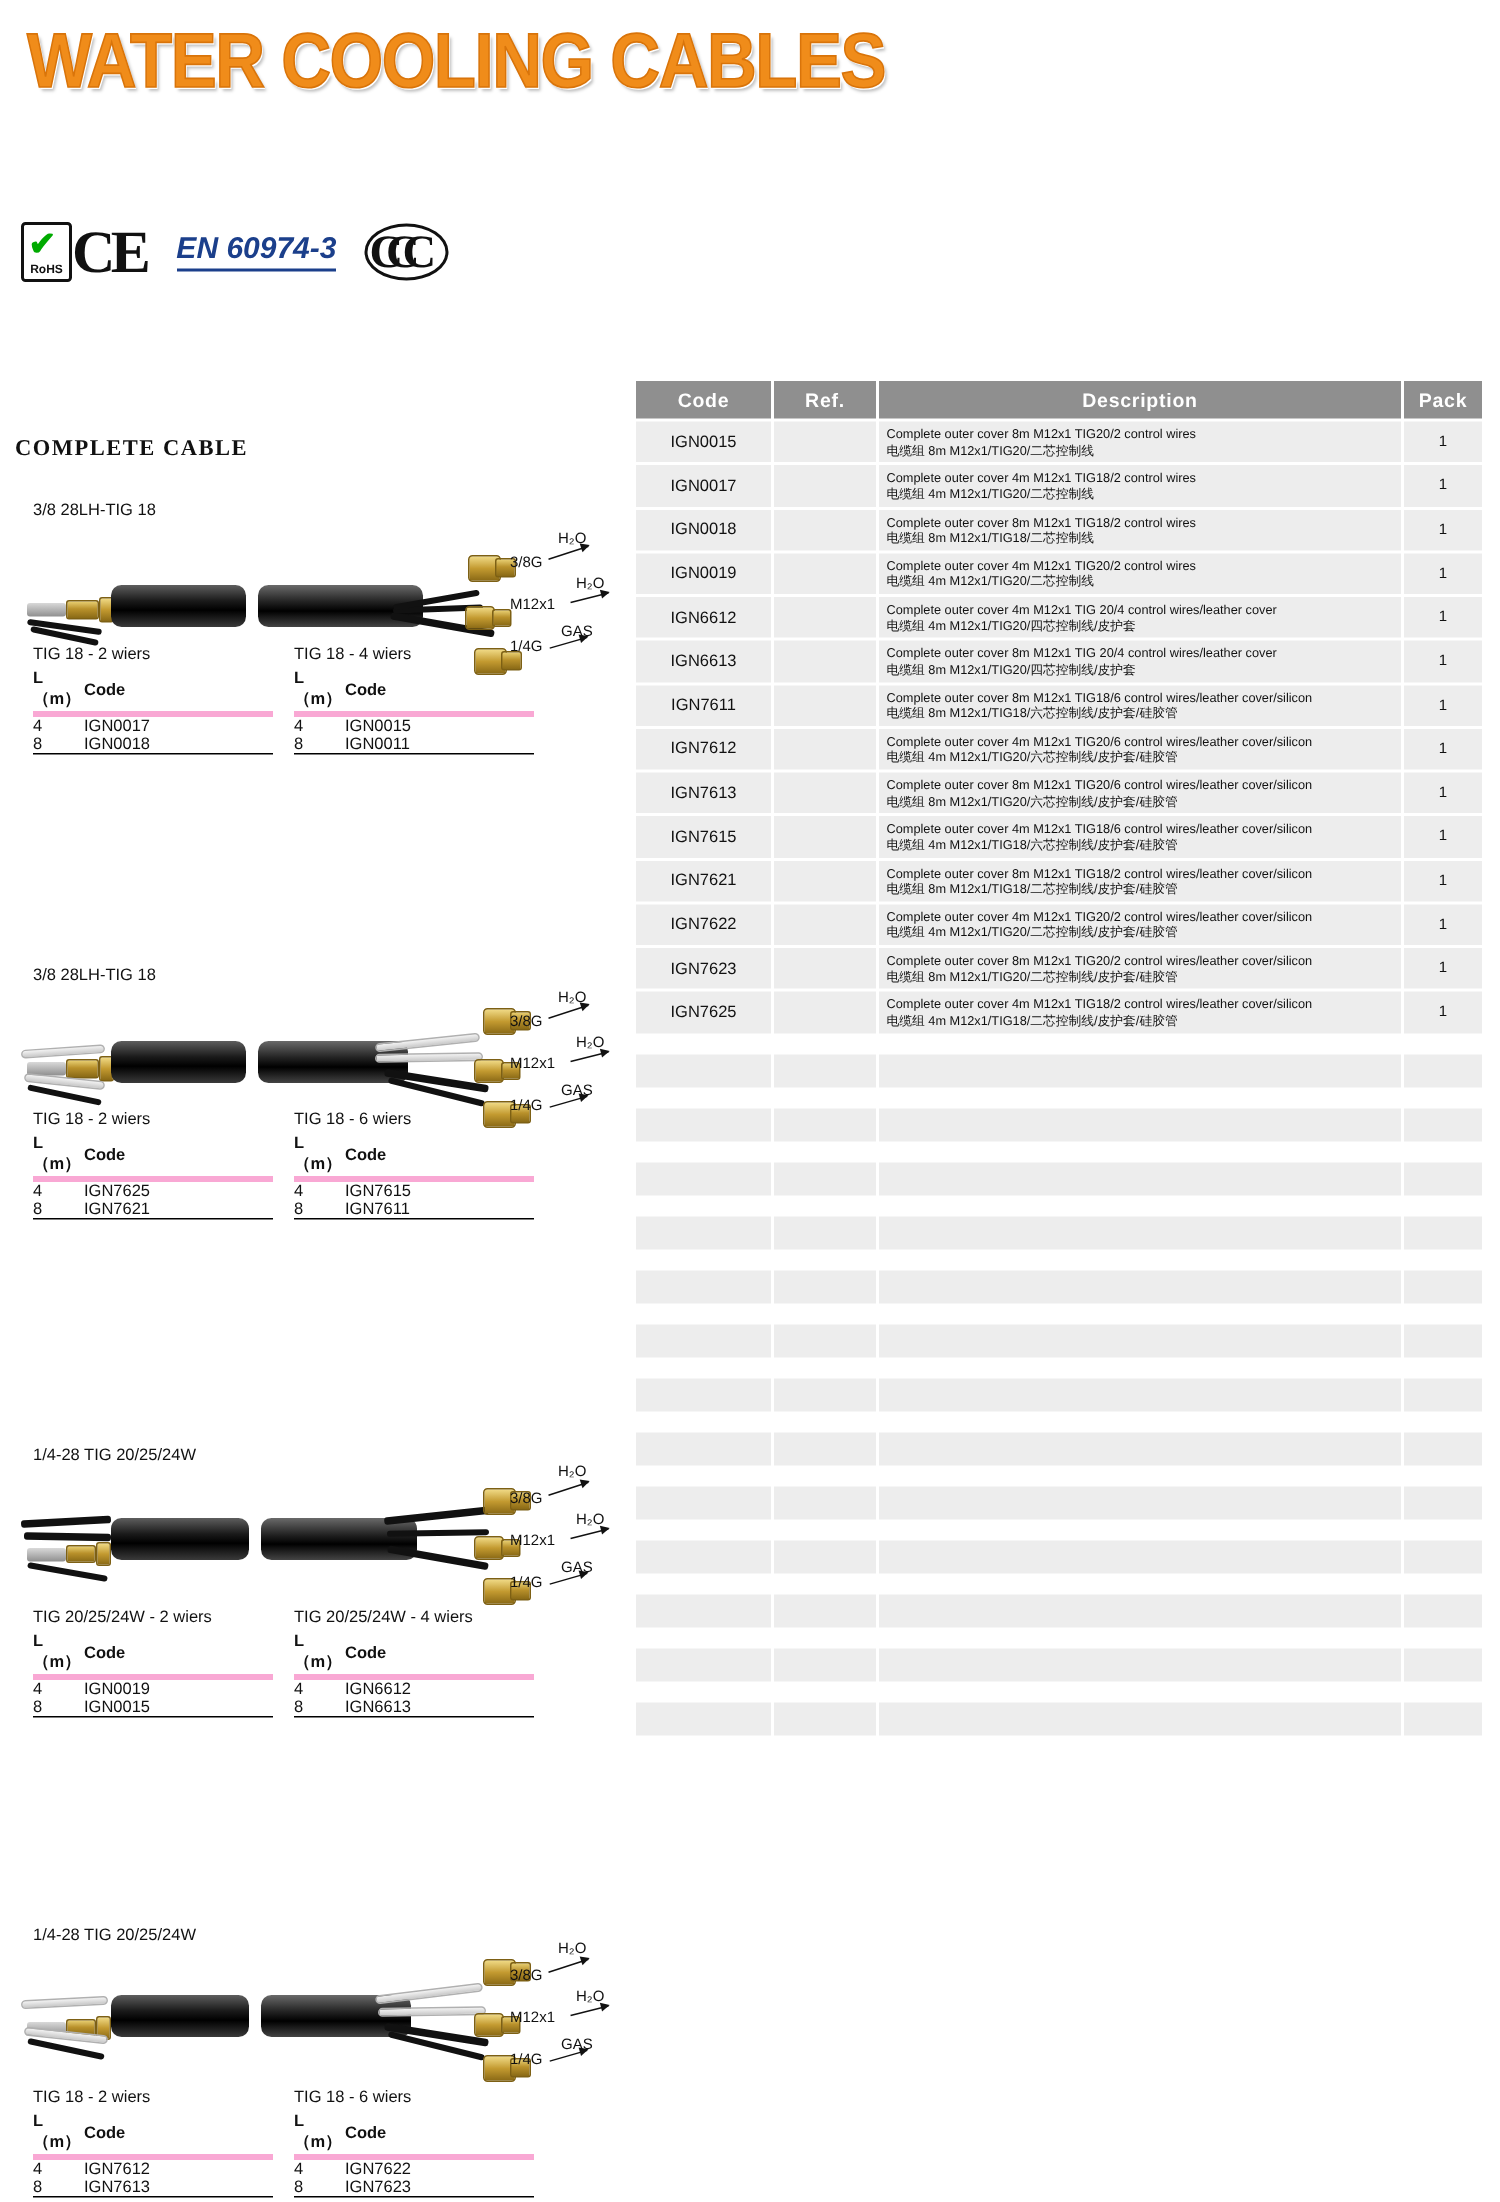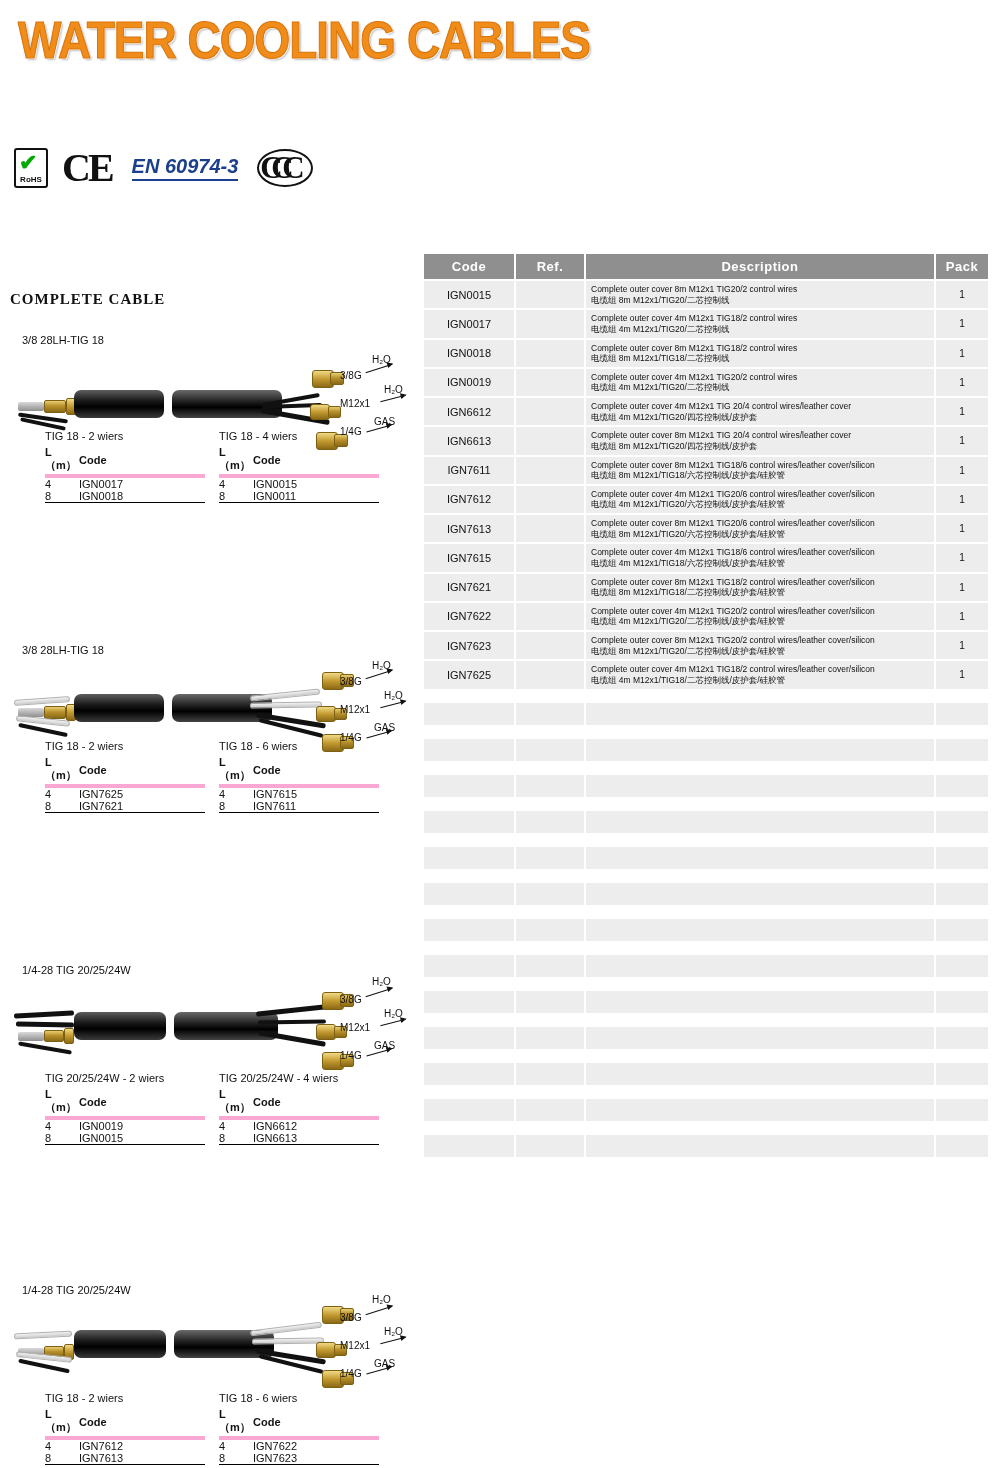--- a/index.html
+++ b/index.html
@@ -28,21 +28,21 @@
     font-size:36px; font-weight:bold; letter-spacing:4px;
     color:#F08C1A;
     text-shadow: 1px 1px 0 #ffffff, 2px 2px 2px rgba(0,0,0,0.2);
   }
   
   .certs { position:absolute; left:14px; top:140px; height:56px; display:flex; align-items:center; }
   .rohs { position:relative; width:34px; height:40px; border:2px solid #111; border-radius:3px;
           display:flex; flex-direction:column; align-items:center; justify-content:flex-end; }
   .rohs .tick { position:absolute; top:2px; left:3px; font-size:22px; color:#0a0; font-weight:bold; line-height:1; }
   .rohs .lbl { font-size:8px; font-weight:bold; letter-spacing:0px; margin-bottom:2px; }
-  .ce { margin-left:14px; font-size:40px; font-weight:bold; font-family:"Liberation Serif", serif;
+  .ce { font-size:40px; font-weight:bold; font-family:"Liberation Serif", serif;
         letter-spacing:-3px; line-height:1; }
   .en-std { margin-left:20px; font-size:20px; font-weight:bold; font-style:italic;
             color:#1B3F8B; border-bottom:2px solid #1B3F8B; padding-bottom:2px; line-height:1.1; }
   .ccc { margin-left:22px; width:52px; height:36px; position:relative; }
   .ccc .c { position:absolute; top:2px; font-size:31px; font-weight:bold; font-family:"Liberation Serif", serif; line-height:1; }
   .ccc .c1 { left:0; } .ccc .c2 { left:11px; } .ccc .c3 { left:22px; }
   .ccc .ring { position:absolute; left:-3px; top:-1px; width:56px; height:38px; border:2px solid #111; border-radius:50%; }
 
   
   .left-head { position:absolute; left:10px; top:252px; font-size:15px; font-weight:bold;
@@ -65,21 +65,21 @@
   .brass-nut { position:absolute; background:linear-gradient(180deg,#f0da86 0%, #c39a30 50%, #8b6a16 100%);
                border:1px solid #7d6014; }
   .tip { position:absolute; background:linear-gradient(180deg,#d9d9d9,#8f8f8f); border-radius:2px; }
 
   .lbl-small { position:absolute; font-size:10px; color:#111; white-space:nowrap; }
   .arrow { position:absolute; height:1px; background:#111; }
   .arrow:after { content:""; position:absolute; right:-1px; top:-3px; border-left:6px solid #111;
                  border-top:3px solid transparent; border-bottom:3px solid transparent; }
 
   
-  .spec { position:absolute; font-size:11px;margin-left:23px; }
+  .spec { position:absolute; font-size:11px; }
   .spec .cap { font-size:11px; margin-bottom:3px; }
   .spec table { border-collapse:collapse; width:160px; }
   .spec th { text-align:left; font-size:11px; font-weight:bold; padding:1px 0; }
   .spec td { font-size:11px; padding:0px 0; }
   .spec .hdrline { border-bottom:4px solid #f9a8d4; }
   .spec .botline { border-bottom:1px solid #000; }
   .spec .col-l { width:34px; }
 
   
   .rtable { position:absolute; left:422px; top:252px; width:568px; font-size:10px; }

